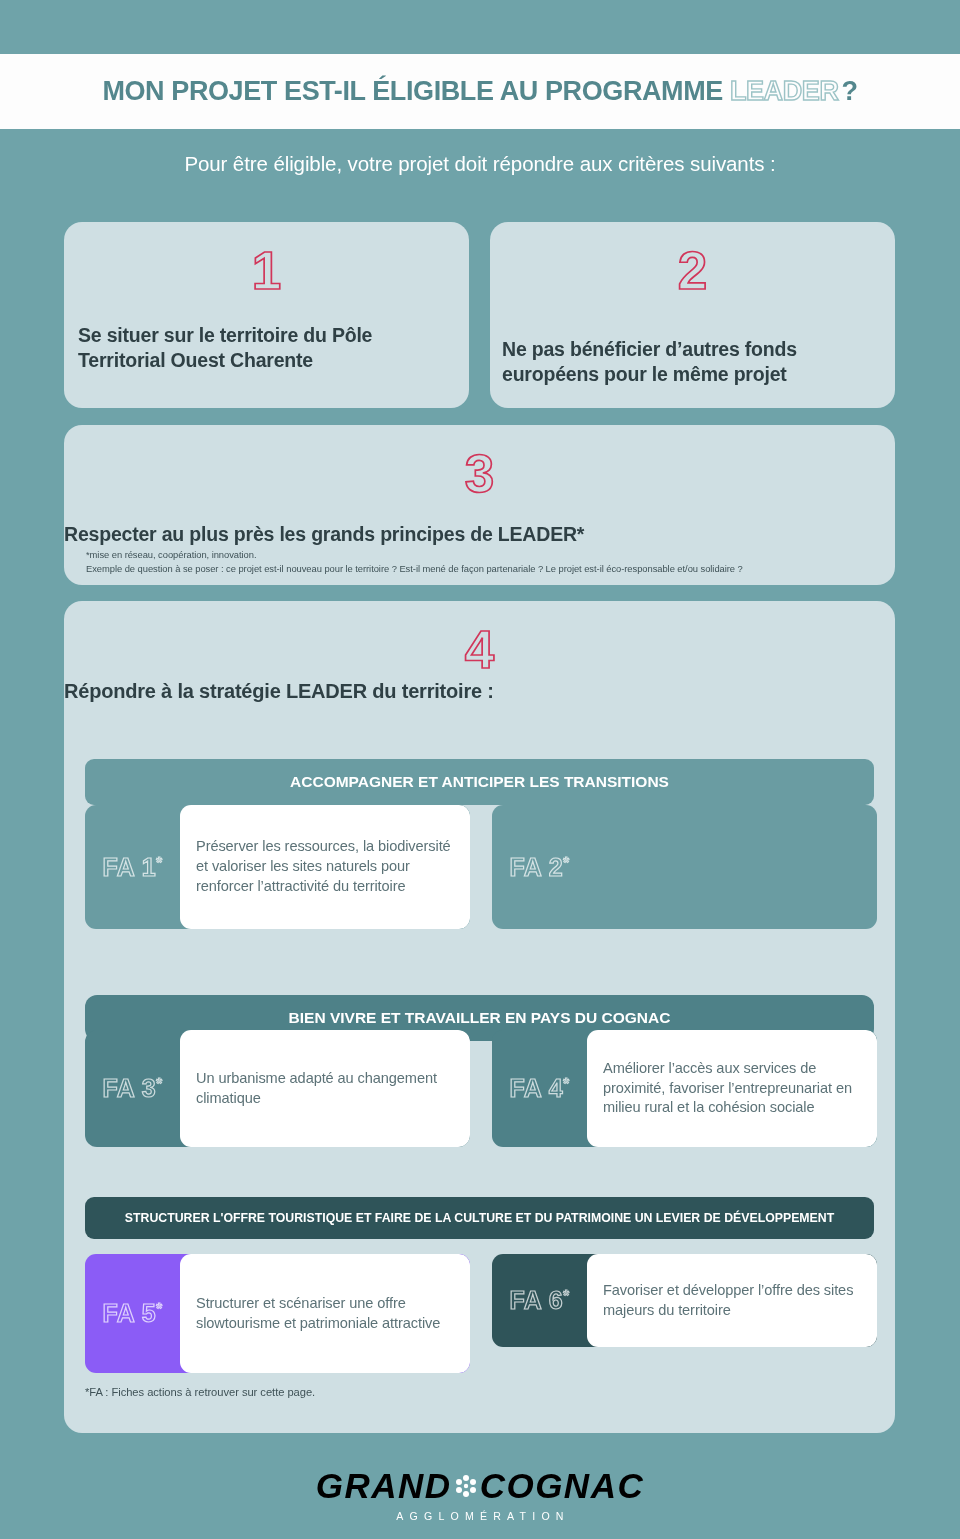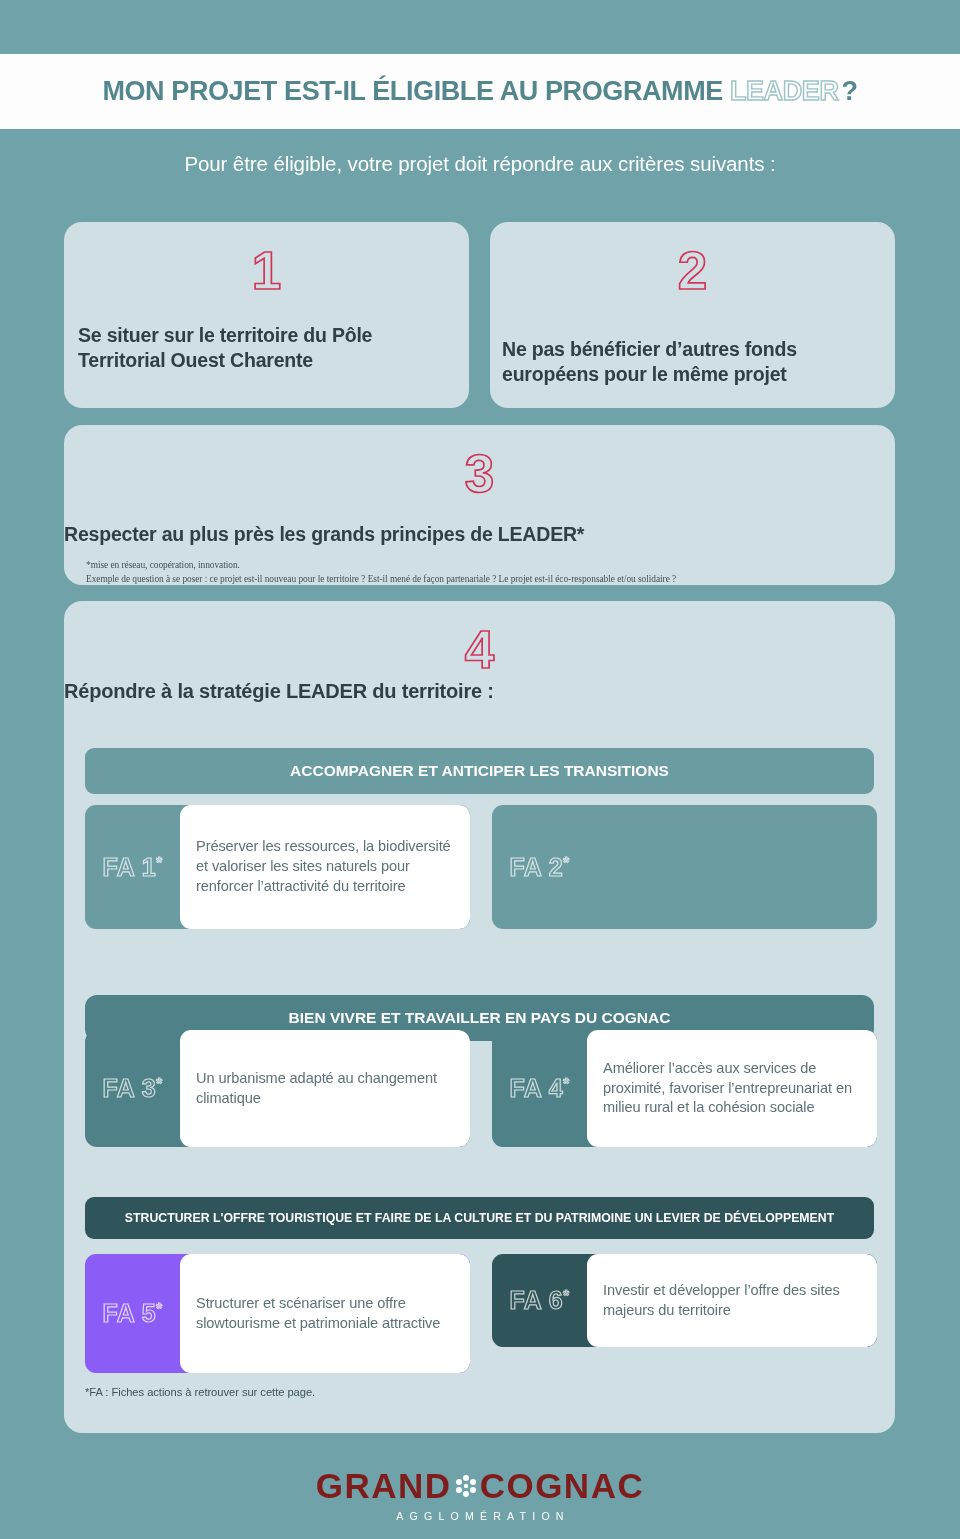--- a/index.html
+++ b/index.html
@@ -89,28 +89,27 @@
   
   #card2 { left: 490px; top: 222px; width: 405px; height: 186px; }
   #card2 .big-num { margin-top: 22px; }
   #card2 .card-heading { margin-top: 40px; padding: 0 12px; }
 
   
   #card3 { left: 64px; top: 425px; width: 831px; height: 160px; }
   #card3 .big-num { margin-top: 22px; }
   #card3 .card-heading { margin-top: 22px; }
   .note {
-    margin-top: 11px;
+    margin-top: 1px;
     padding-left: 22px;
     padding-right: 20px;
     font-size: 9.4px;
     color: #3f5257;
     line-height: 1.5;
     letter-spacing: -0.05px;
-    font-family: Liberation Serif, serif;
   }
 
   
   #card4 { left: 64px; top: 601px; width: 831px; height: 832px; }
   #card4 .big-num { margin-top: 22px; }
   #card4 .card-heading { margin-top: 3px; font-size: 20px; }
 
   
   .axis-header {
     position: absolute;
@@ -118,21 +117,21 @@
     width: 789px;
     border-radius: 9px;
     display: flex;
     align-items: center;
     justify-content: center;
     color: #ffffff;
     font-weight: 700;
     text-align: center;
     padding: 0 14px;
   }
-  #axis1 { top: 147px; height: 46px; background: #6a9ca2; font-size: 15.5px; letter-spacing: 0px; }
+  #axis1 { top: 158px; height: 46px; background: #6a9ca2; font-size: 15.5px; letter-spacing: 0px; }
   #axis2 { top: 394px; height: 46px; background: #4e8188; font-size: 15.5px; letter-spacing: 0px; border-radius: 12px; }
   #axis3 { top: 596px; height: 42px; background: #2f5459; font-size: 12.3px; letter-spacing: 0px; }
 
   
   .fa {
     position: absolute;
     border-radius: 11px;
     display: flex;
     overflow: hidden;
   }
@@ -192,25 +191,26 @@
     position: absolute;
     left: 0; right: 0;
     top: 1468px;
     display: flex;
     flex-direction: column;
     align-items: center;
   }
   .logo-main {
     display: flex;
     align-items: center;
-    color: #7f1d1d;
+    color: #000000;
     font-size: 35px;
     font-weight: 700;
     letter-spacing: 1.5px;
     line-height: 1;
+    font-style: italic;
   }
   .logo-mark { margin: 0 1px; display: inline-flex; align-items: center; }
   .logo-sub {
     margin-top: 7px;
     color: #ffffff;
     font-size: 10.6px;
     font-weight: 400;
     letter-spacing: 6.2px;
     text-indent: 6px;
   }
@@ -295,21 +295,21 @@
     <div class="fa-body">
       <span class="fa-text">Structurer et scénariser une offre slowtourisme et patrimoniale attractive</span>
     </div>
   </div>
 
   <div class="fa" id="fa6">
     <div class="fa-left">
       <span class="fa-code"><span>FA 6</span><sup>*</sup></span>
     </div>
     <div class="fa-body">
-      <span class="fa-text">Investir et développer l’offre des sites majeurs du territoire</span>
+      <span class="fa-text">Favoriser et développer l’offre des sites majeurs du territoire</span>
     </div>
   </div>
 
   <div class="fa-note">*FA : Fiches actions à retrouver sur cette page.</div>
 </div>
 
 <div class="logo-wrap">
   <div class="logo-main">
     <span>GRAND</span>
     <span class="logo-mark">

